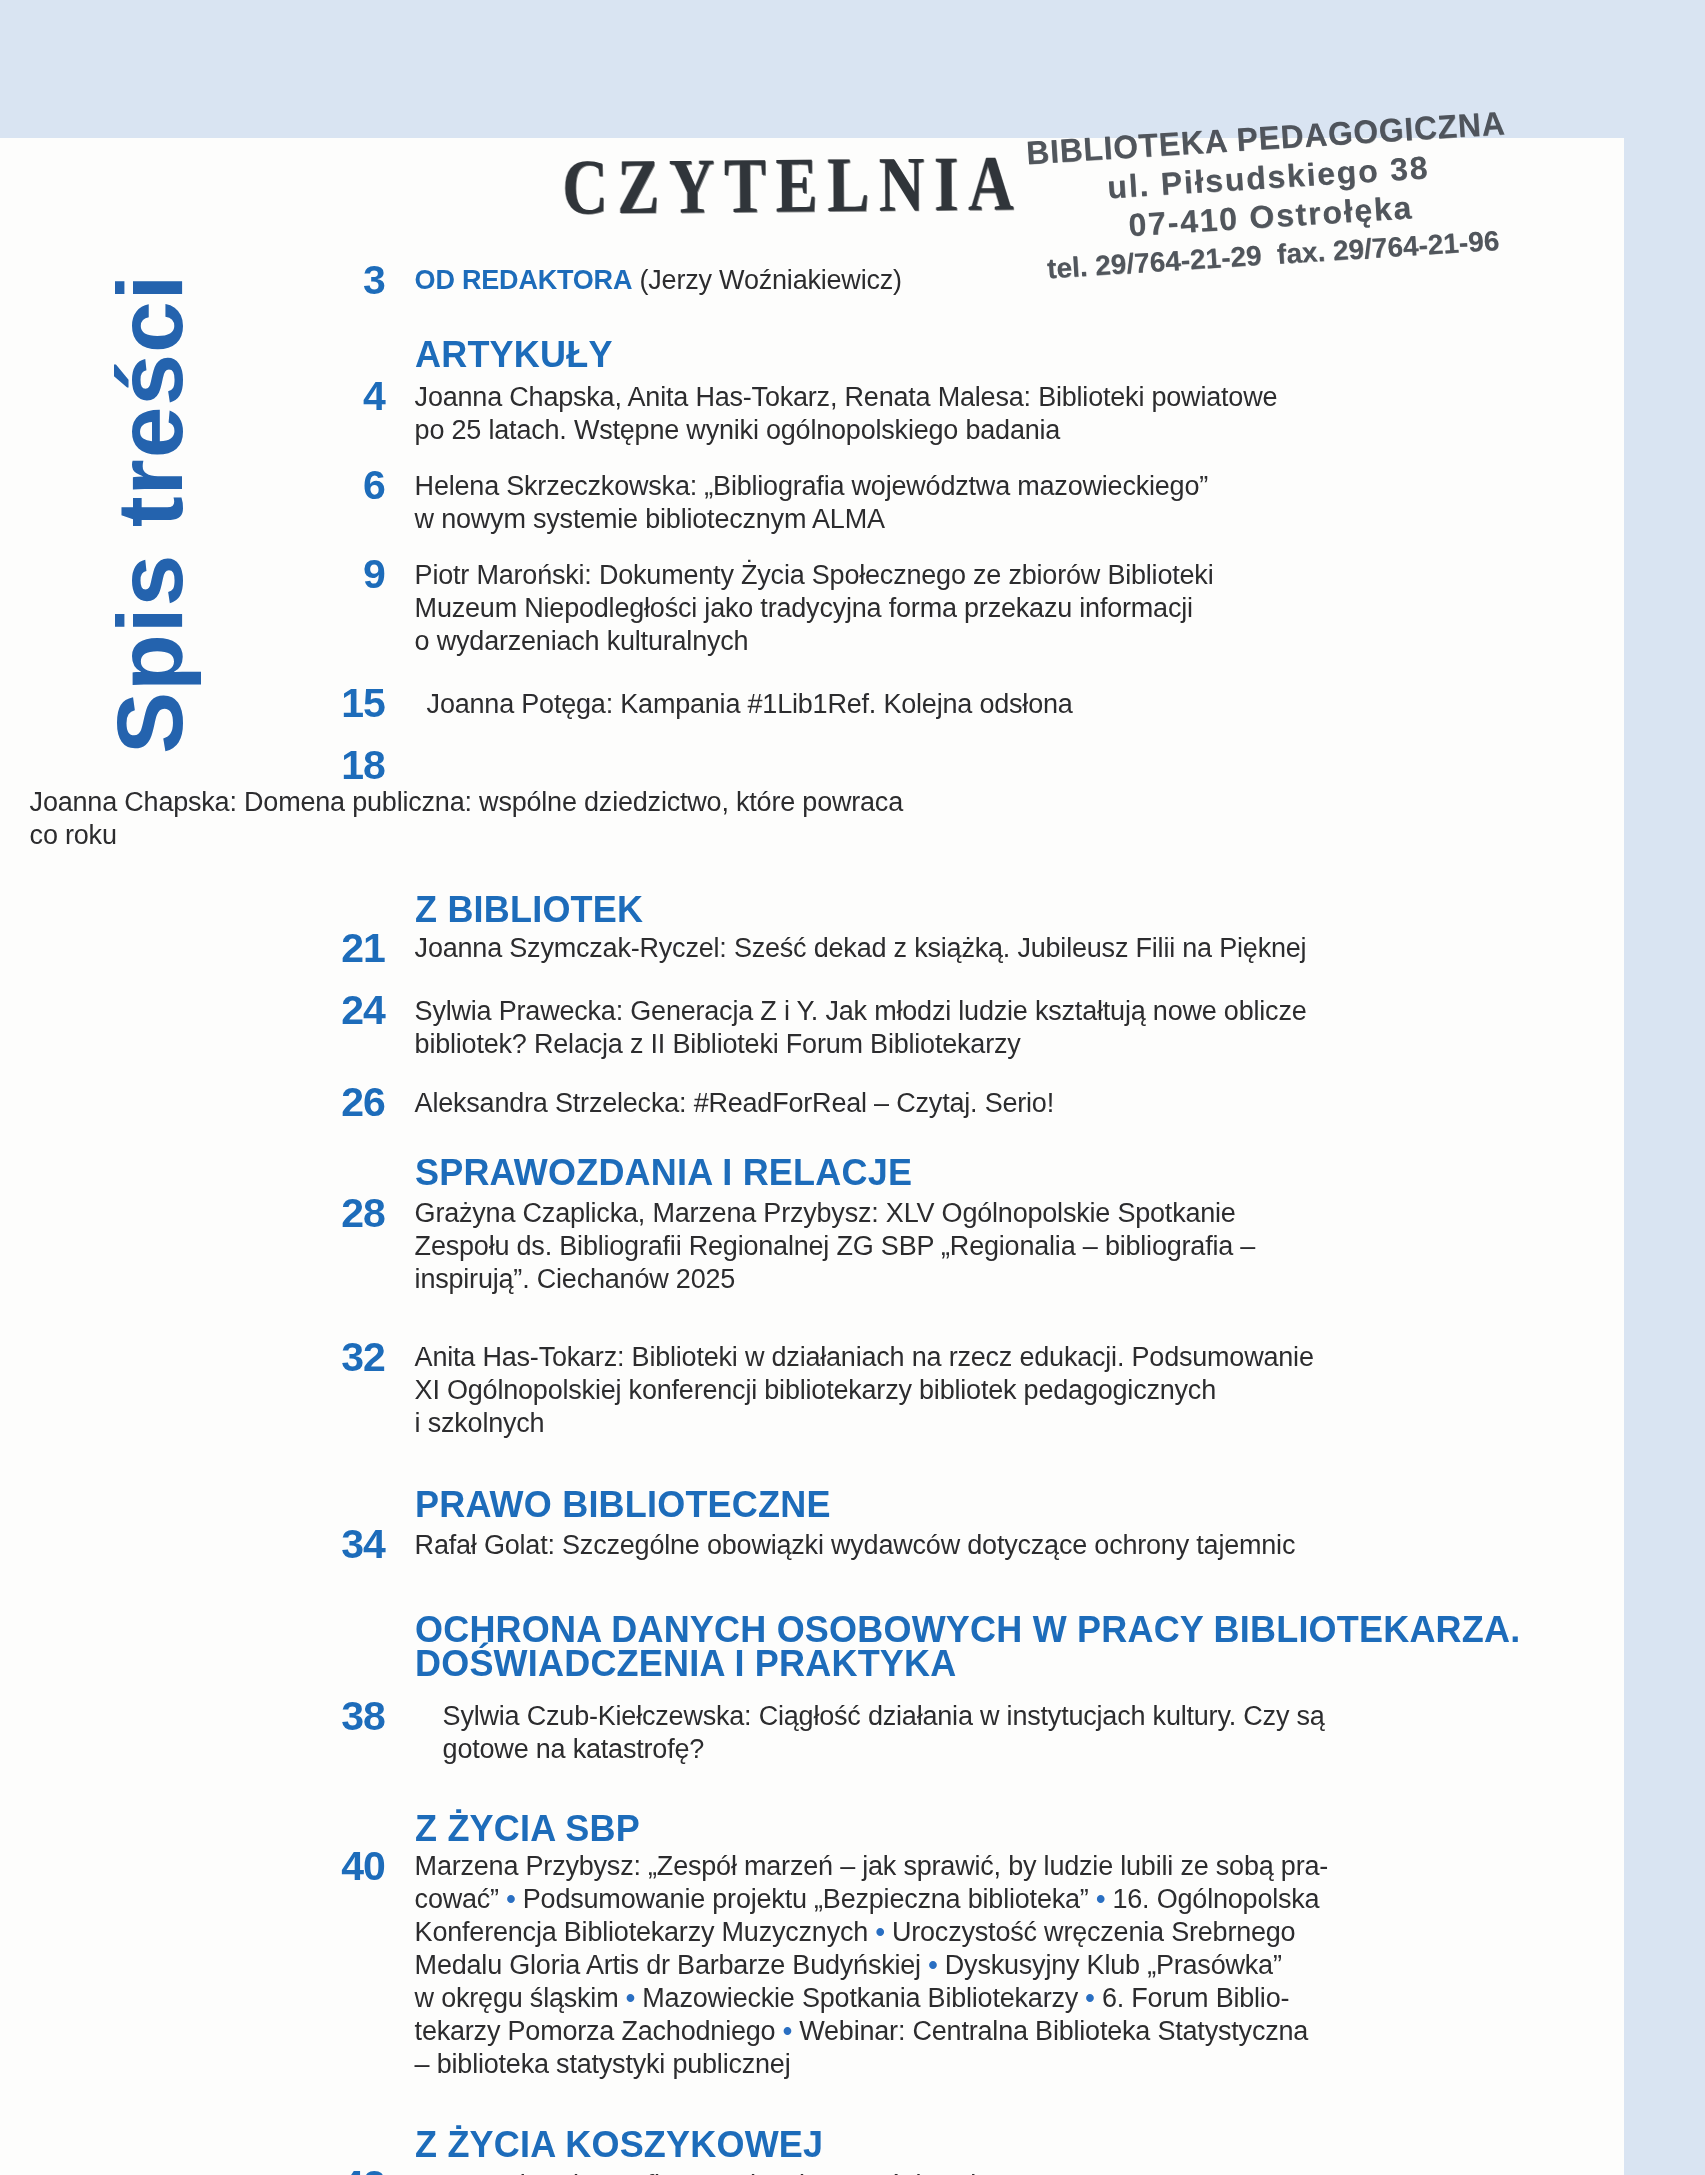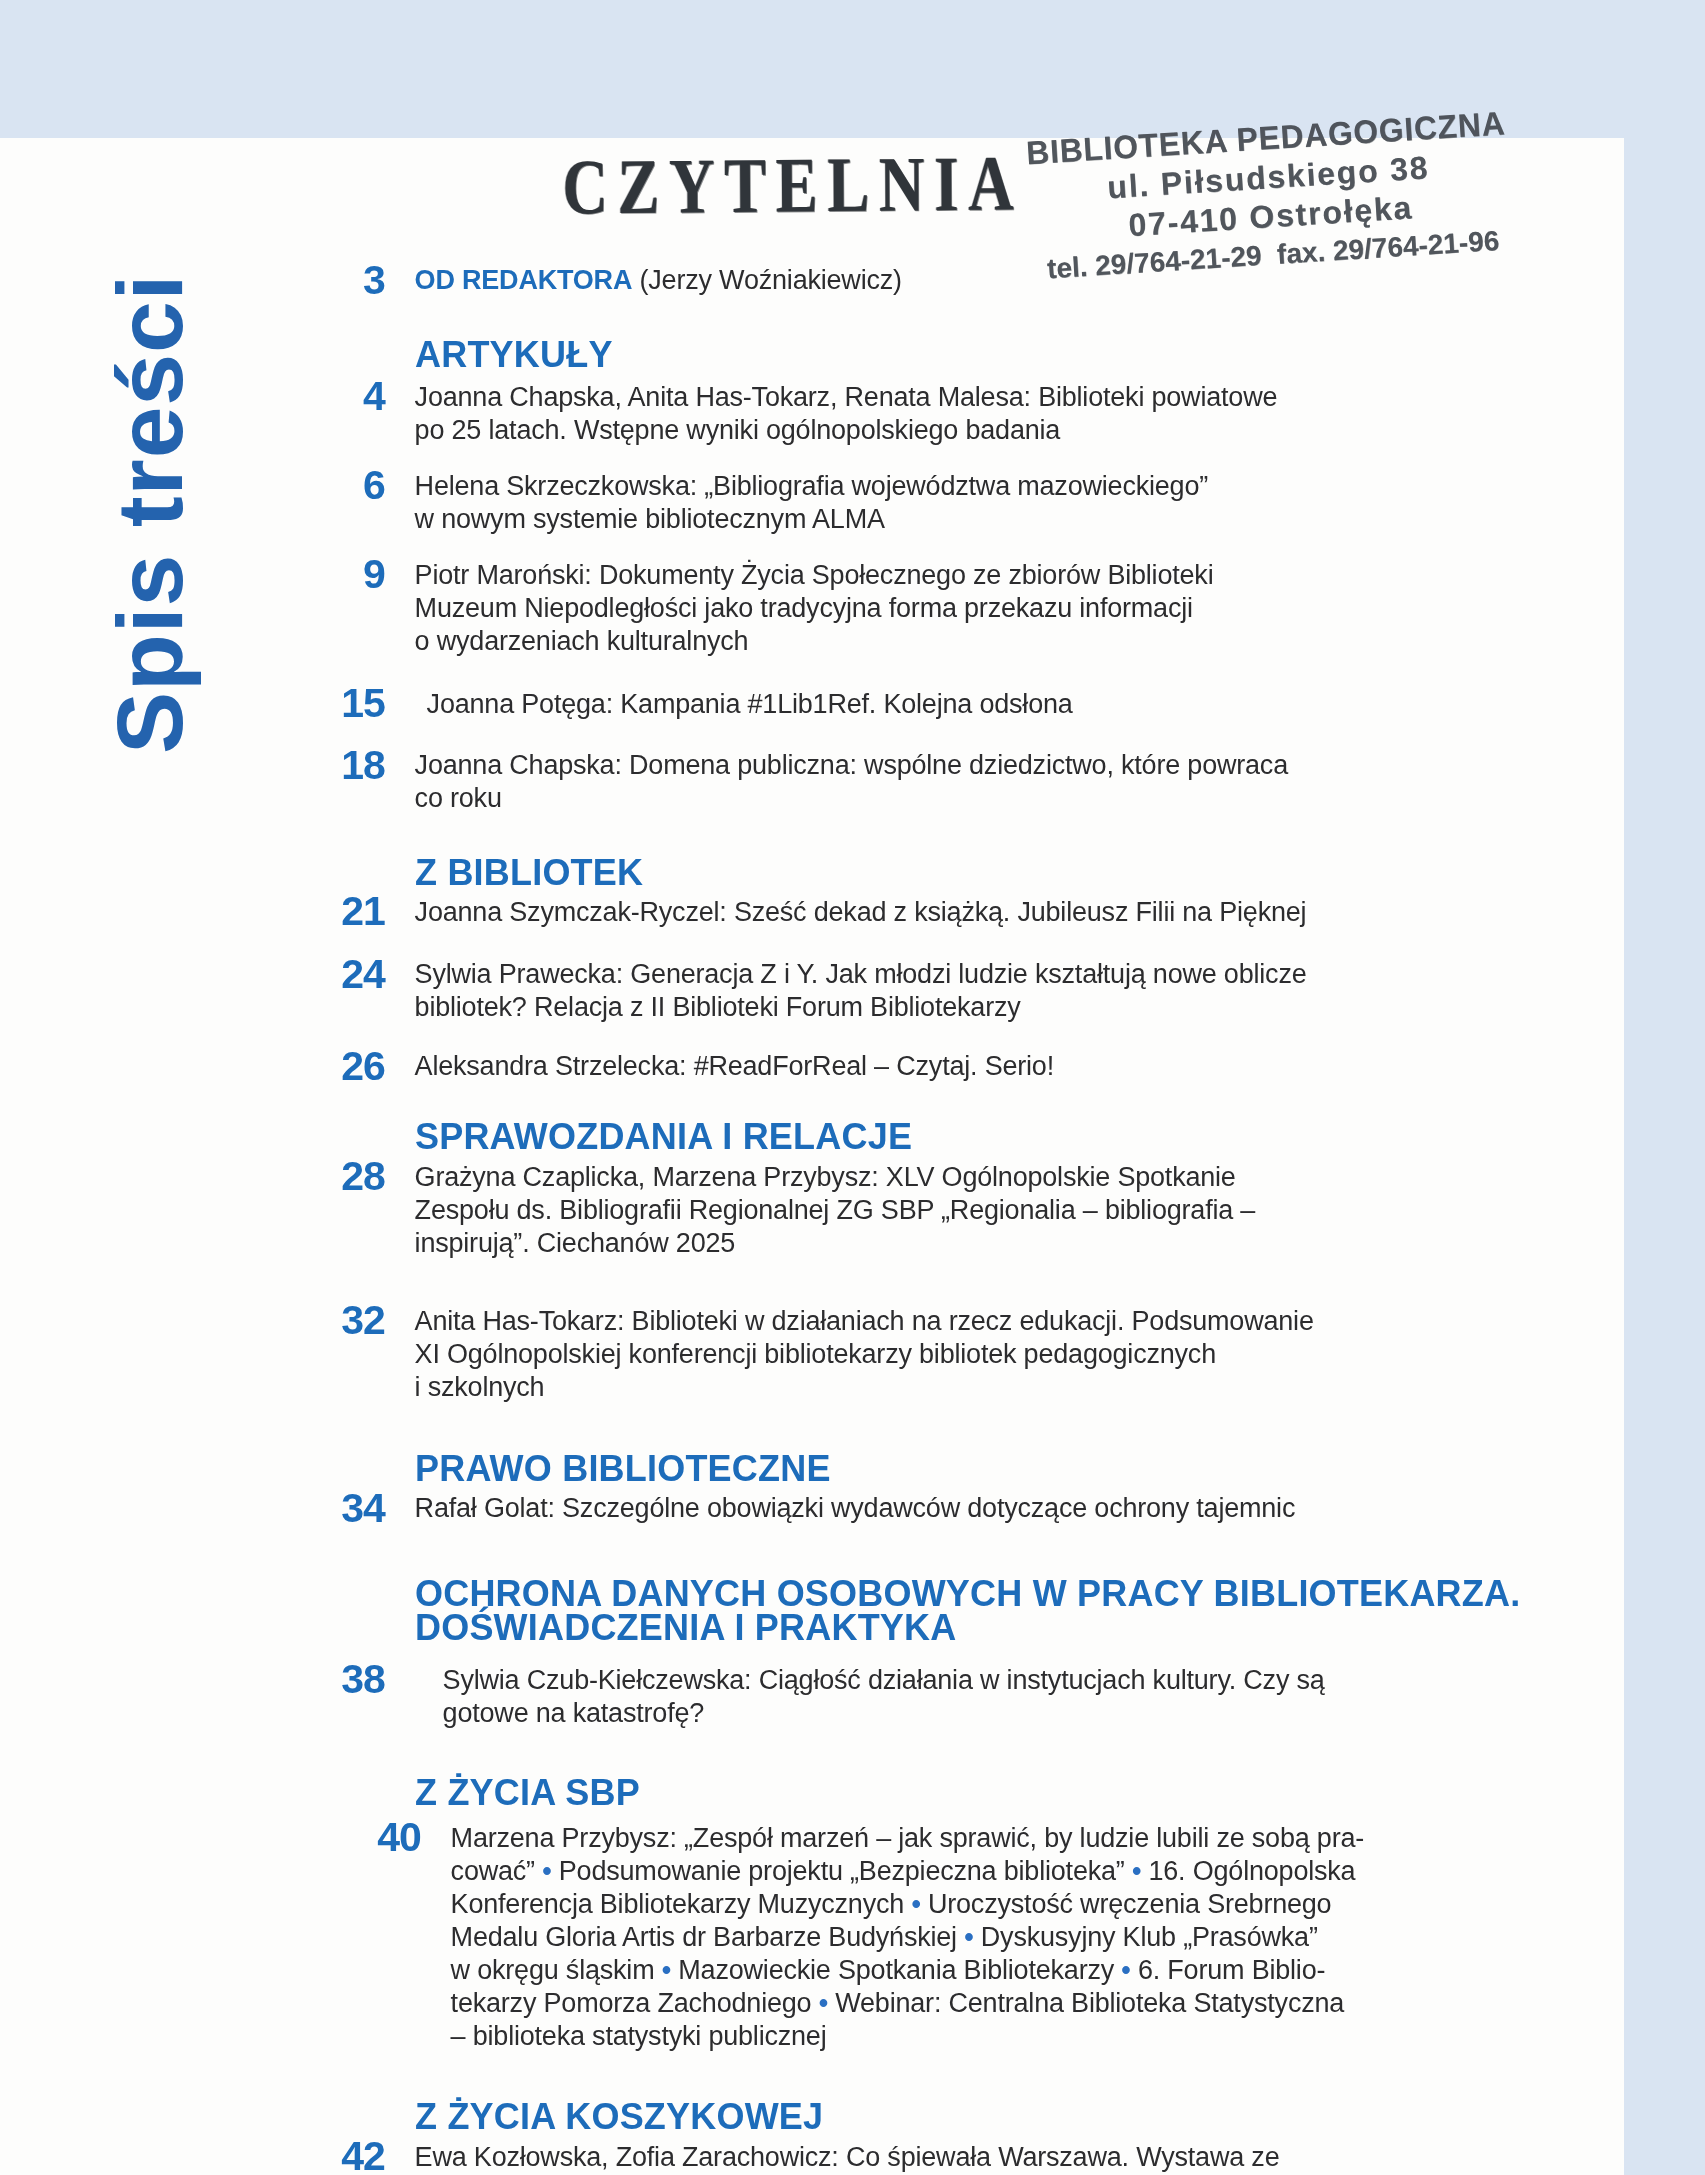--- a/index.html
+++ b/index.html
@@ -98,34 +98,34 @@
   .strong-blue { color: #1d6cba; font-weight: bold; }
   .bullet { color: #2a6fc2; font-weight: bold; }
 
   
   .mt-first { margin-top: 13.4px; }
   .mt-h-artykuly { margin-top: 37px; }
   .mt-r4  { margin-top: 9px; }
   .mt-r6  { margin-top: 23px; }
   .mt-r9  { margin-top: 23px; }
   .mt-r15 { margin-top: 30px; gap: 12px; }
-  .mt-r18 { margin-top: 25px; }
+  .mt-r18 { margin-top: 25px; flex-direction: column; }
   .mt-h-zbibliotek { margin-top: 41px; }
   .mt-r21 { margin-top: 5.4px; }
   .mt-r24 { margin-top: 26px; }
   .mt-r26 { margin-top: 26px; }
   .mt-h-sprawozdania { margin-top: 33px; }
   .mt-r28 { margin-top: 7.2px; }
   .mt-r32 { margin-top: 45px; }
   .mt-h-prawo { margin-top: 48px; }
   .mt-r34 { margin-top: 6.3px; }
   .mt-h-ochrona { margin-top: 48px; }
   .mt-r38 { margin-top: 19px; gap: 28px; }
   .mt-h-zsbp { margin-top: 46px; }
-  .mt-r40 { margin-top: 12px; padding-left: 36px; }
+  .mt-r40 { margin-top: 4px; }
   .mt-h-koszykowa { margin-top: 47px; }
   .mt-r42 { margin-top: 7.2px; }
 </style>
 </head>
 <body>
 
 <div class="paper"></div>
 
 <div class="masthead">CZYTELNIA</div>
 

